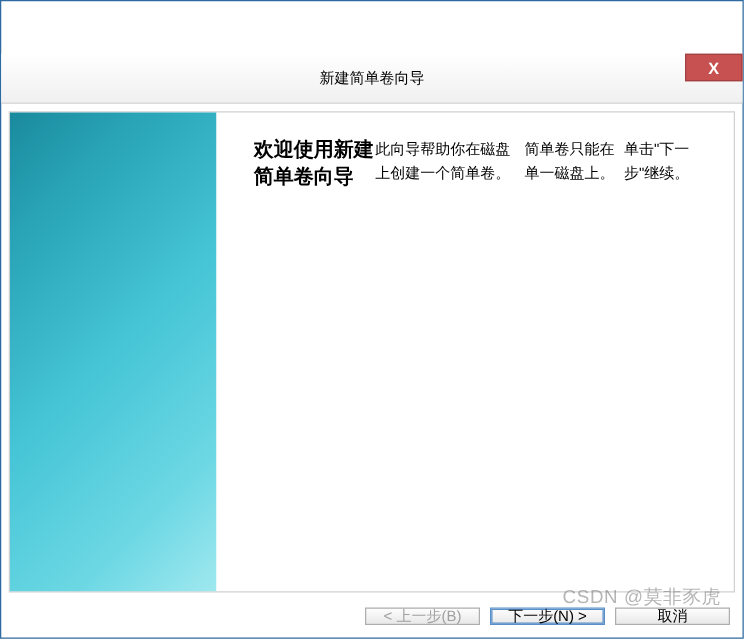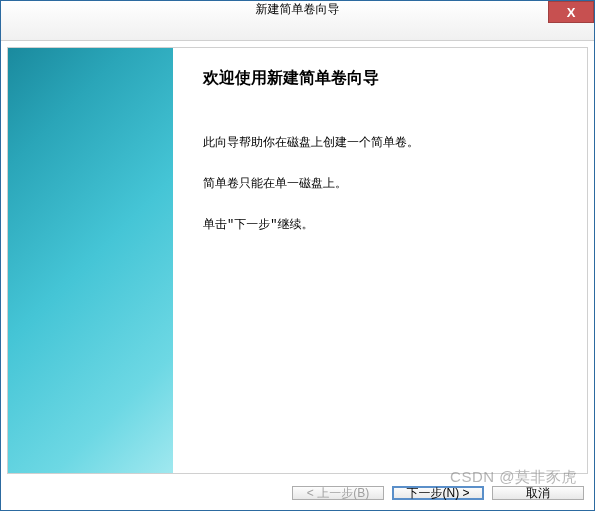--- a/index.html
+++ b/index.html
@@ -22,22 +22,24 @@
       background: #fff;
       display: flex;
       flex-direction: column;
       position: relative;
     }
     .title-bar {
       height: 40px;
       background: linear-gradient(to bottom, #ffffff 0%, #f0f0f0 100%);
       border-bottom: 1px solid #d0d0d0;
       display: flex;
+      align-items: center;
       justify-content: center;
       position: relative;
+      margin-top: 42px;
     }
     .title-bar-text {
       font-size: 12px;
       color: #000;
       text-align: center;
     }
     .close-btn {
       position: absolute;
       right: 0;
       top: 0;
@@ -68,22 +70,21 @@
     .sidebar {
       width: 165px;
       height: 100%;
       background: linear-gradient(135deg, #1a8a9e 0%, #2aa5b8 20%, #45c5d6 50%, #6dd8e4 80%, #a0e8ef 100%);
       position: relative;
     }
     .main-content {
       flex: 1;
       padding: 20px 30px 20px 30px;
       display: flex;
-      flex-direction: column;
-      font-family: Liberation Mono, monospace;
+      flex-direction: row;
     }
     .heading {
       font-size: 16px;
       font-weight: bold;
       color: #000;
       margin-bottom: 45px;
     }
     .body-text {
       font-size: 12px;
       color: #000;

